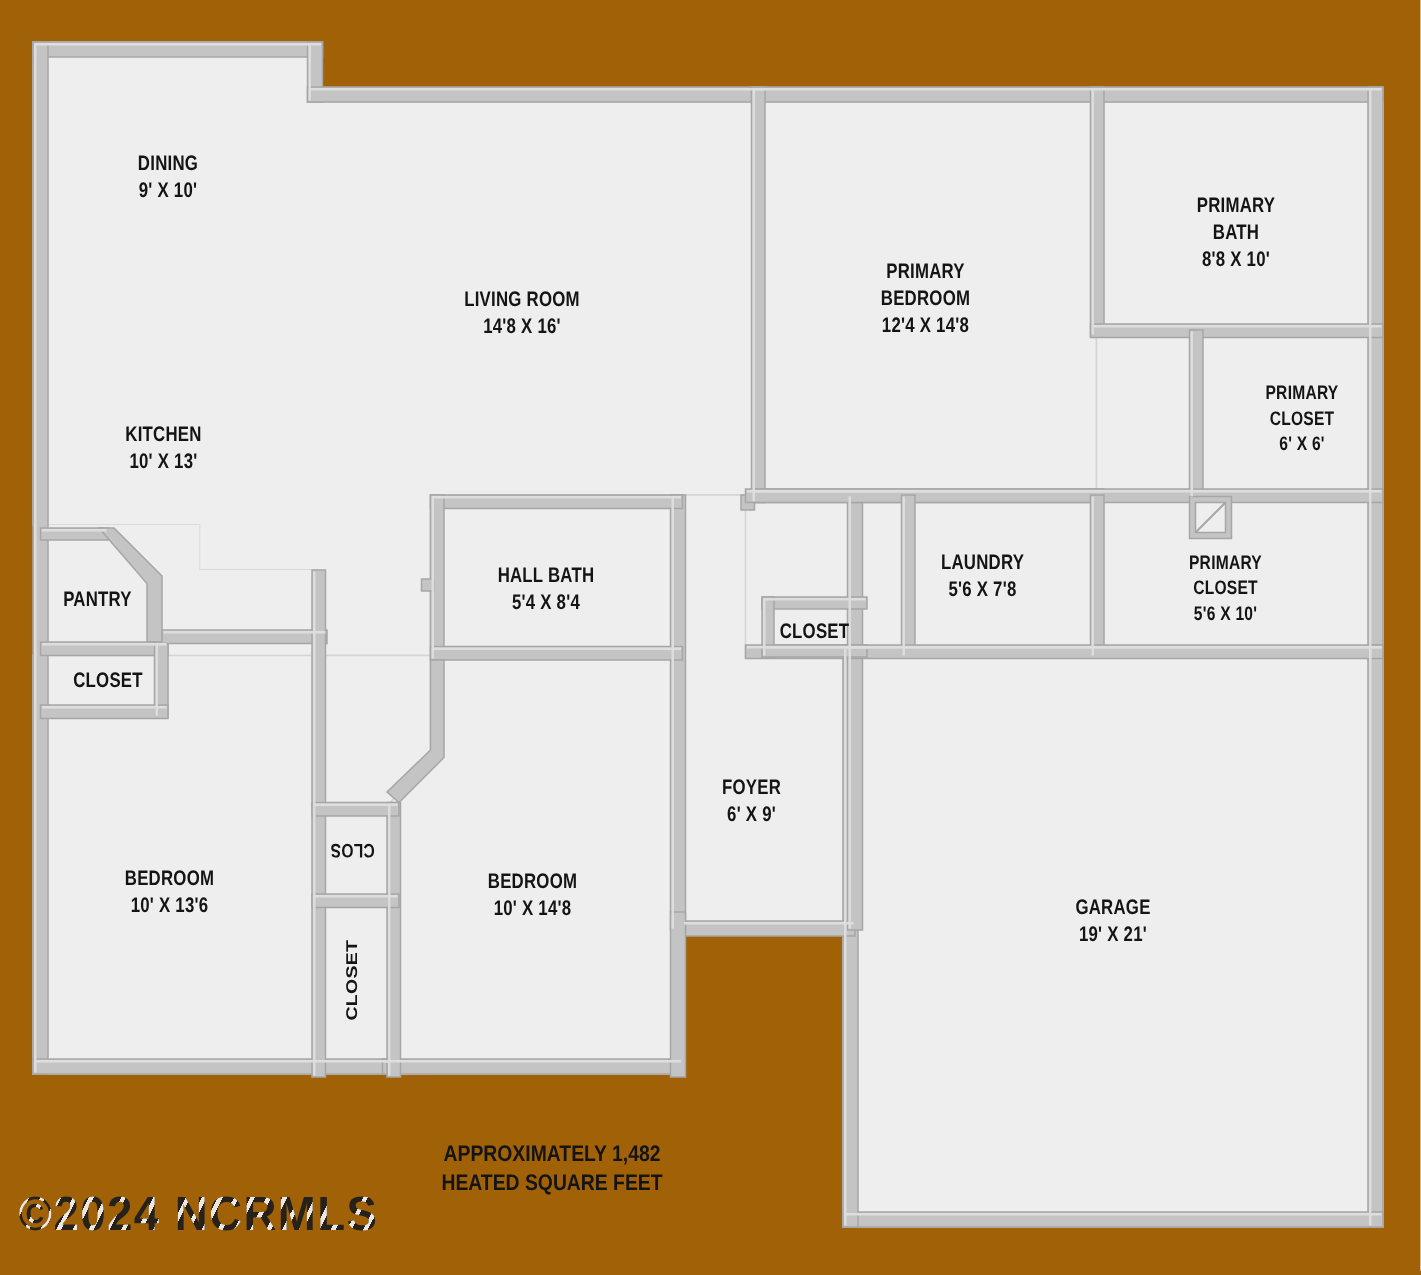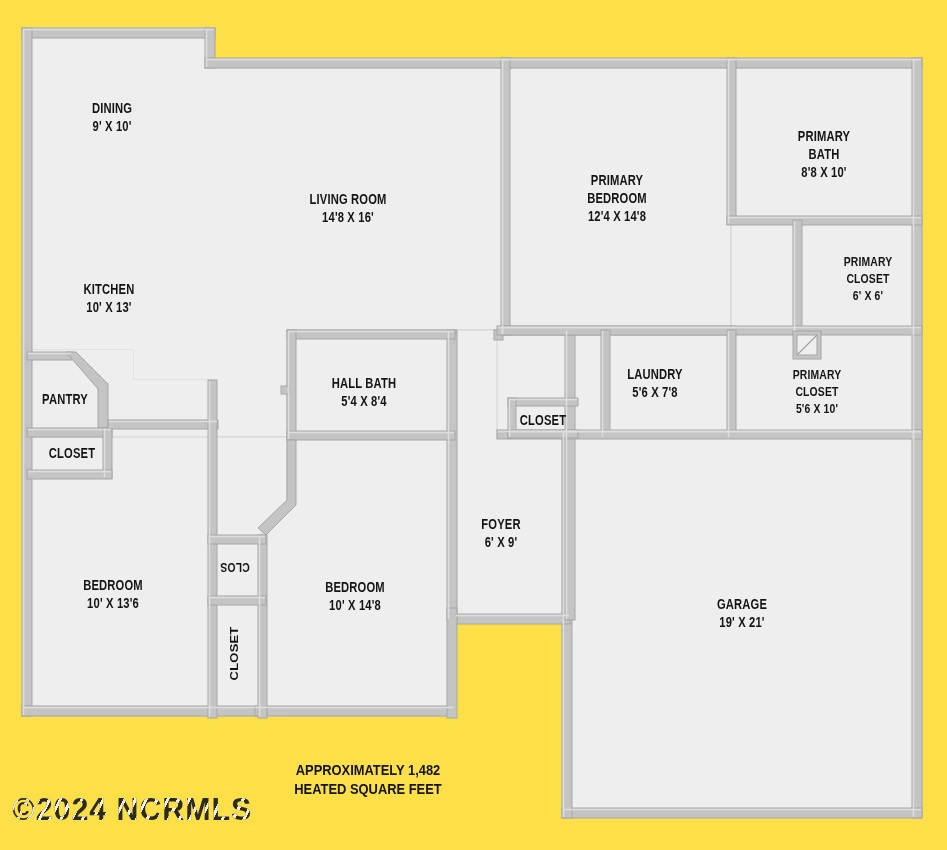--- a/index.html
+++ b/index.html
@@ -11,21 +11,21 @@
   body {
     width: 947px;
     height: 850px;
     font-family: "Liberation Sans", sans-serif;
     overflow: hidden;
   }
   #plan-root {
     position: relative;
     width: 947px;
     height: 850px;
-    background: #fde047;
+    background: #a16207;
   }
   #floorplan-svg {
     position: absolute;
     left: 0;
     top: 0;
     width: 947px;
     height: 850px;
   }
   .room-label {
     position: absolute;

